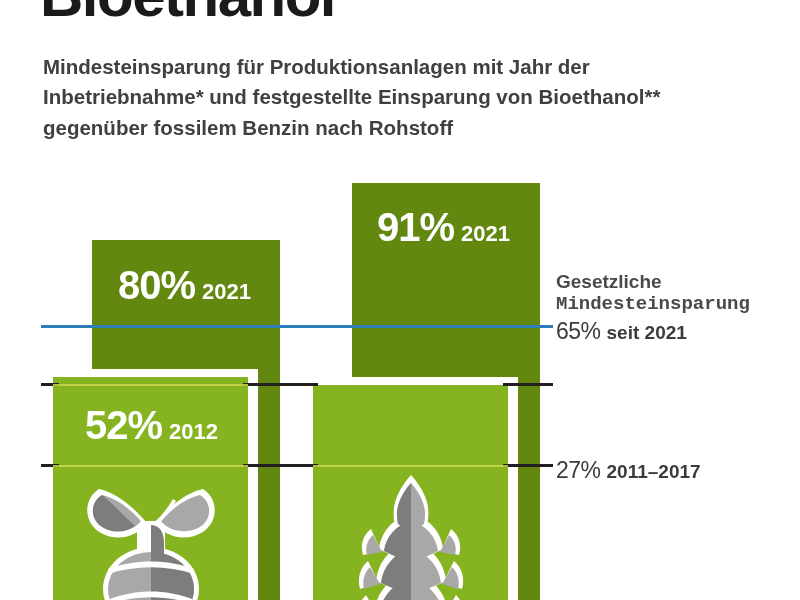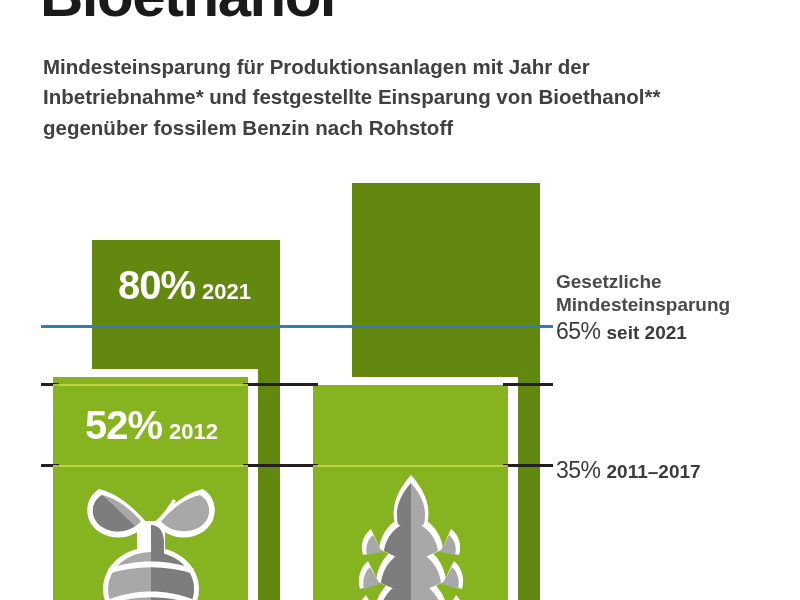--- a/index.html
+++ b/index.html
@@ -134,20 +134,23 @@
   <div class="plot">
 
     <div class="bar bar-dark" style="left:92px; top:240px; width:188px; height:360px;"></div>
 
     <div class="bar bar-dark" style="left:352px; top:183px; width:188px; height:417px;"></div>
 
     <div class="bar-label" style="left:118px; top:265px;">
       <span class="pct">80%</span><span class="yr">2021</span>
     </div>
 
+    <div class="bar-label" style="left:377px; top:207px;">
+      <span class="pct">91%</span><span class="yr">2021</span>
+    </div>
 
     <div class="rule rule-blue" style="left:41px; top:325px; width:512px;"></div>
 
     <div style="position:absolute; left:248px; top:375px; width:10px; height:225px; background:#ffffff;"></div>
     <div style="position:absolute; left:508px; top:383px; width:10px; height:217px; background:#ffffff;"></div>
     <div style="position:absolute; left:53px; top:369px; width:205px; height:8px; background:#ffffff;"></div>
     <div style="position:absolute; left:313px; top:377px; width:205px; height:8px; background:#ffffff;"></div>
 
     <div class="bar bar-light" style="left:53px; top:377px; width:195px; height:223px;">
       <span class="icon-wrap" style="left:24px; top:100px; width:148px; height:150px;">
@@ -227,25 +230,25 @@
     <div class="rule rule-black" style="left:243px; top:464px; width:75px;"></div>
     <div class="rule rule-black" style="left:503px; top:464px; width:50px;"></div>
 
     <div style="position:absolute; left:53px; top:384px; width:195px; height:2px; background:#c8d94a; opacity:.85;"></div>
     <div style="position:absolute; left:53px; top:465px; width:195px; height:2px; background:#c8d94a; opacity:.85;"></div>
     <div style="position:absolute; left:313px; top:465px; width:195px; height:2px; background:#c8d94a; opacity:.85;"></div>
   </div>
 
   <div class="legend">
     <div class="legend-title">Gesetzliche</div>
-    <div class="legend-title" style="position:absolute; left:0; top:23px;">Mindesteinsparung</div>
+    <div class="legend-title" style="position:absolute; left:0; top:23px;font-family:Liberation Mono, monospace;">Mindesteinsparung</div>
 
     <div class="legend-row" style="top:48px;">
       <span class="lv">65%</span><span class="ls">seit 2021</span>
     </div>
 
 
     <div class="legend-row" style="top:187px;">
-      <span class="lv">35%</span><span class="ls">2011–2017</span>
+      <span class="lv">27%</span><span class="ls">2011–2017</span>
     </div>
   </div>
 
 </div>
 
 </body></html>

